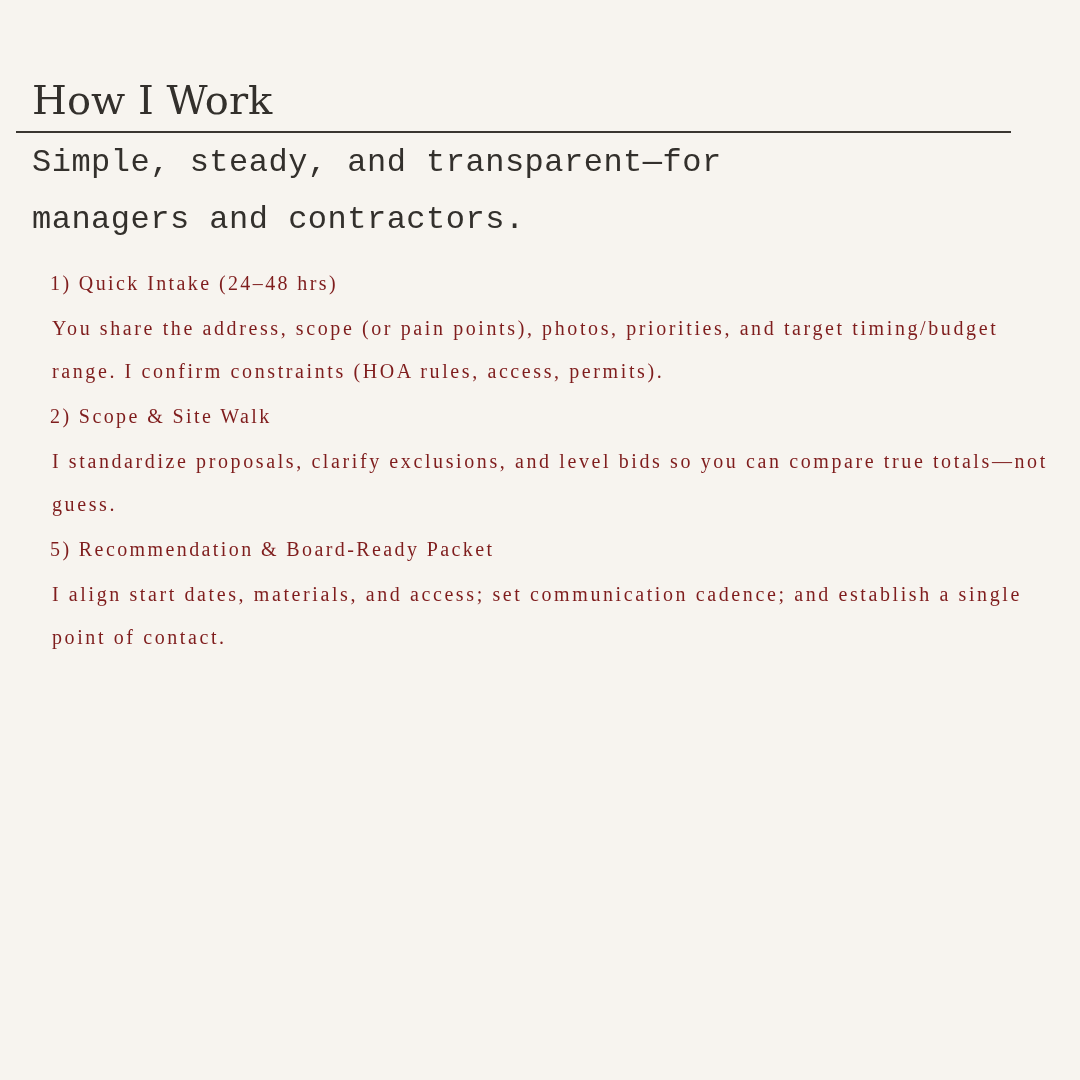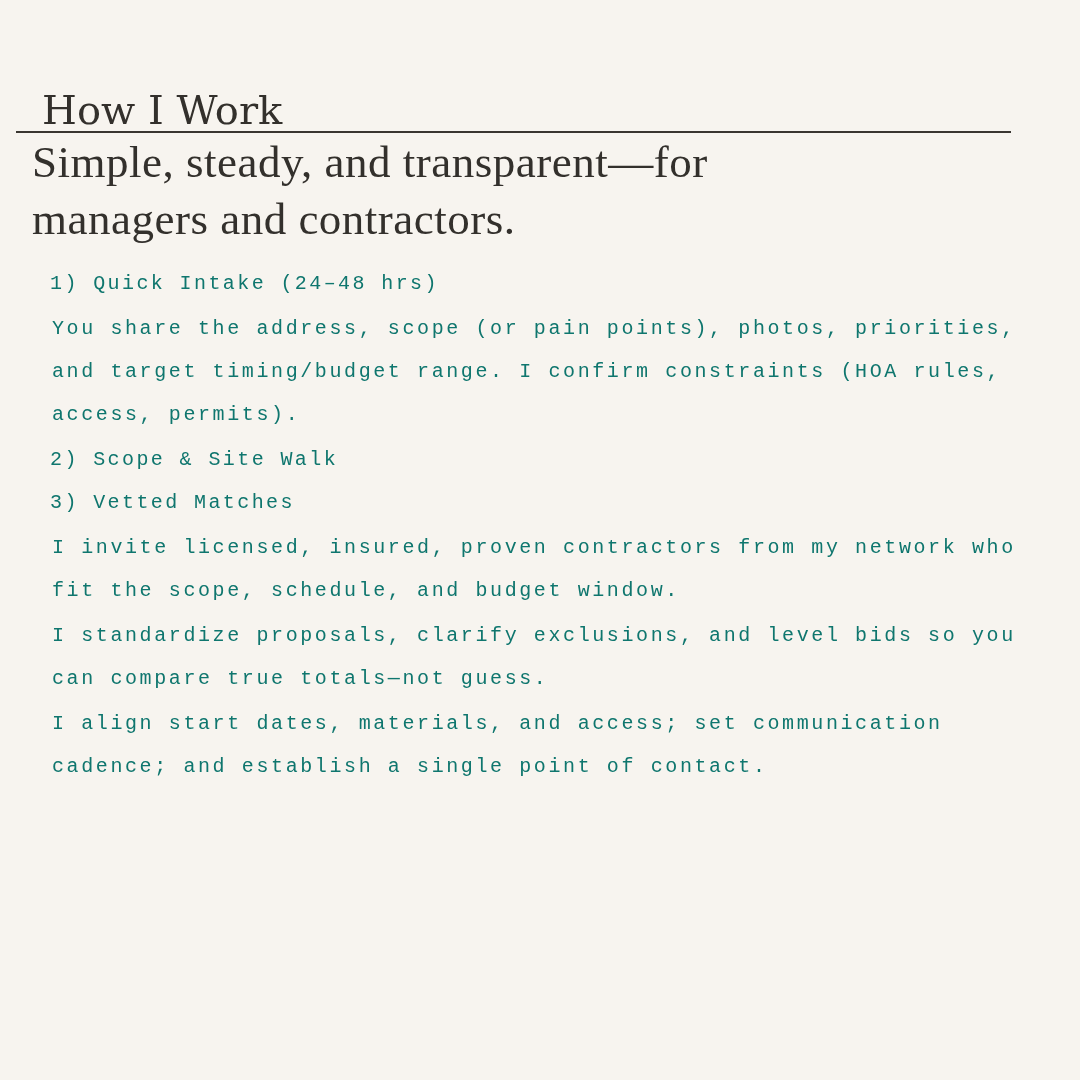--- a/index.html
+++ b/index.html
@@ -14,21 +14,21 @@
       position: relative;
       width: 1080px;
       height: 1080px;
       background: #f7f4ef;
       color: #33302c;
     }
     .title {
       position: absolute;
       left: 32px;
       top: 74px;
-      margin: 10px;
+      margin: 0;
       font-family: "DejaVu Serif", "Liberation Serif", serif;
       font-weight: normal;
       font-size: 40px;
       line-height: 52px;
       letter-spacing: 0px;
       color: #33302c;
     }
     .rule {
       position: absolute;
       left: 16px;
@@ -36,37 +36,37 @@
       width: 995px;
       height: 2px;
       background: #3a3631;
     }
     .subtitle {
       position: absolute;
       left: 32px;
       top: 134px;
       width: 820px;
       margin: 0;
-      font-family: Liberation Serif, serif;
+      font-family: Liberation Mono, monospace;
       font-weight: normal;
-      font-size: 45px;
+      font-size: 32px;
       line-height: 57px;
       letter-spacing: 0.5px;
       color: #33302c;
     }
     .steps {
       position: absolute;
       left: 50px;
       top: 262px;
       width: 1000px;
-      font-family: Liberation Mono, monospace;
+      font-family: Liberation Serif, serif;
       font-size: 20px;
       line-height: 43px;
       letter-spacing: 2.6px;
-      color: #0f766e;
+      color: #7f1d1d;
     }
     .step-heading {
       display: block;
       margin: 0;
       letter-spacing: 2.4px;
     }
     .step-body {
       display: block;
       margin: 2px;
     }
@@ -81,25 +81,22 @@
 
   <div class="steps">
     <div>
       <span class="step-heading">1) Quick Intake (24–48 hrs)</span>
       <span class="step-body">You share the address, scope (or pain points), photos, priorities, and target timing/budget range. I confirm constraints (HOA rules, access, permits).</span>
     </div>
     <div>
       <span class="step-heading">2) Scope &amp; Site Walk</span>
     </div>
     <div>
-      <span class="step-heading">3) Vetted Matches</span>
-      <span class="step-body">I invite licensed, insured, proven contractors from my network who fit the scope, schedule, and budget window.</span>
-    </div>
-    <div>
       <span class="step-body">I standardize proposals, clarify exclusions, and level bids so you can compare true totals—not guess.</span>
     </div>
     <div>
+      <span class="step-heading">5) Recommendation &amp; Board-Ready Packet</span>
     </div>
     <div>
       <span class="step-body">I align start dates, materials, and access; set communication cadence; and establish a single point of contact.</span>
     </div>
   </div>
 </div>
 
 </body></html>

